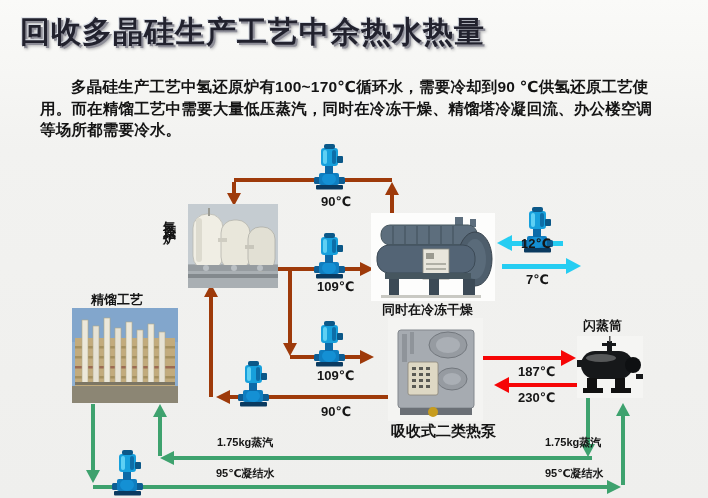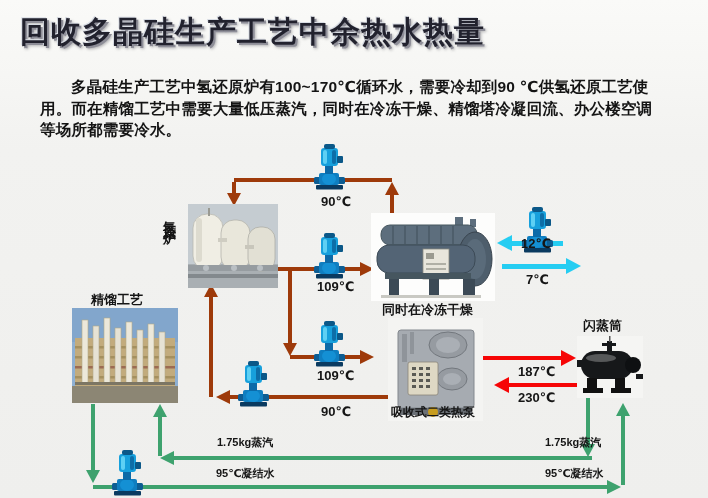--- a/index.html
+++ b/index.html
@@ -272,21 +272,21 @@
   <rect x="9" y="4" width="17" height="18" rx="3" fill="#17a0dc"></rect>
   <rect x="11" y="6" width="4" height="14" rx="2" fill="#5ed0f4"></rect>
   <rect x="20" y="6" width="4" height="14" rx="2" fill="#0d6ea8"></rect>
   <rect x="12" y="0" width="11" height="5" rx="2" fill="#0b5888"></rect>
   <rect x="25" y="12" width="6" height="7" rx="1" fill="#0b5888"></rect>
 </svg></div>
 
   <div id="furnace-label" class="lbl" style="left:160px;top:211px">氢还原炉</div>
   <div class="lbl" style="left:91px;top:291px">精馏工艺</div>
   <div class="lbl" style="left:382px;top:301px">同时在冷冻干燥</div>
-  <div class="lbl" style="left:391px;top:404px;font-size:12px">吸收式二类热泵</div>
+  <div class="lbl" style="left:391px;top:422px;font-size:15px">吸收式二类热泵</div>
   <div class="lbl" style="left:583px;top:317px">闪蒸筒</div>
 
   <div class="lbl" style="left:321px;top:194px">90℃</div>
   <div class="lbl" style="left:317px;top:279px">109℃</div>
   <div class="lbl" style="left:317px;top:368px">109℃</div>
   <div class="lbl" style="left:321px;top:404px">90℃</div>
   <div class="lbl" style="left:521px;top:236px">12℃</div>
   <div class="lbl" style="left:526px;top:272px">7℃</div>
   <div class="lbl" style="left:518px;top:364px">187℃</div>
   <div class="lbl" style="left:518px;top:390px">230℃</div>

